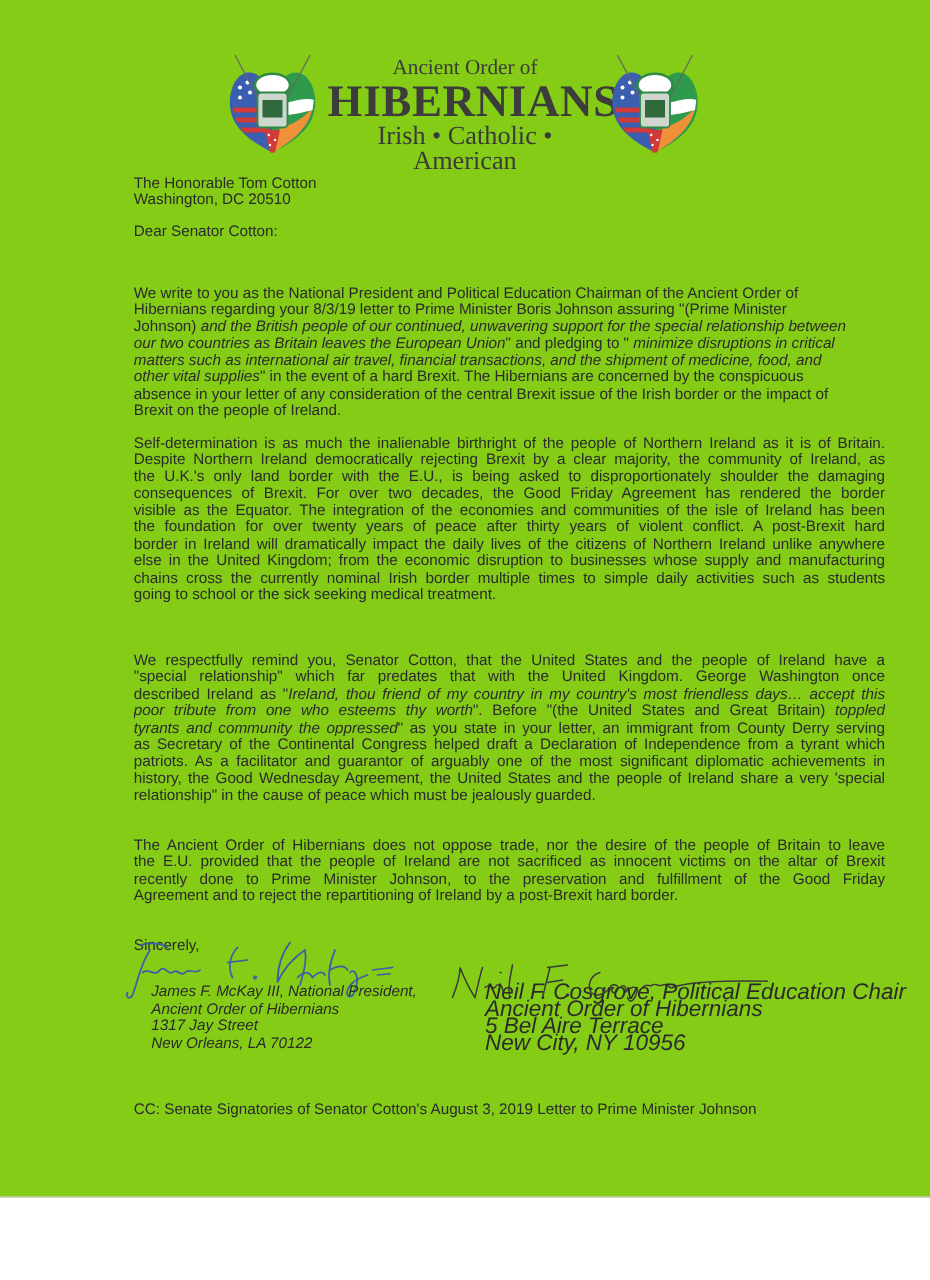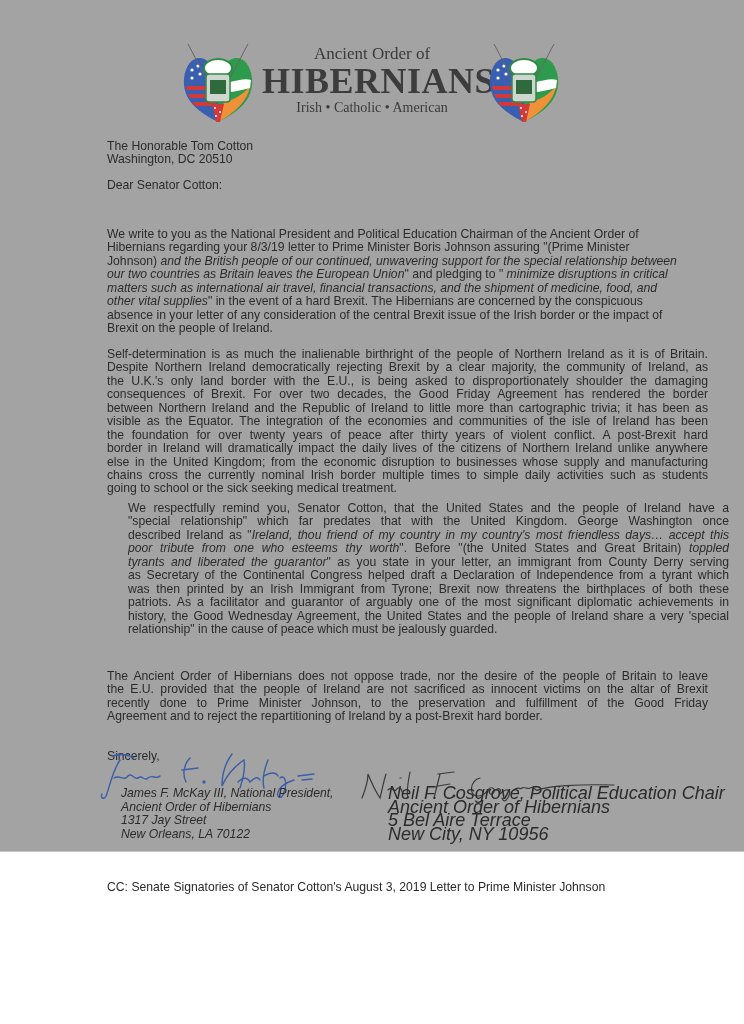--- a/index.html
+++ b/index.html
@@ -1,49 +1,49 @@
 <!DOCTYPE html>
 <html><head>
   <meta charset="utf-8">
   <style>
     * { margin: 0; padding: 0; box-sizing: border-box; }
     html, body { width: 744px; height: 1024px; background: #ffffff; overflow: hidden; }
     body { position: relative; font-family: "Liberation Sans", sans-serif; color: #2b2b2b; }
 
     .page {
-      position: absolute; left: 0; top: 0; width: 744px; height: 852px;
-      background: #a3a3a3;
+      position: absolute; left: 0; top: 0; width: 744px; height: 958px;
+      background: #84cc16;
       border-bottom: 1px solid #c9c9cc;
     }
     .below-page {
       position: absolute; left: 0; top: 959px; width: 744px; height: 65px; background: #ffffff;
     }
 
     
     .letterhead { position: absolute; left: 0; top: 40px; width: 744px; height: 80px; }
     .emblem { position: absolute; top: 2px; width: 80px; height: 84px; }
     .emblem.left { left: 178px; }
     .emblem.right { left: 484px; }
     .org-block { position: absolute; left: 262px; top: 0; width: 220px; text-align: center; font-family: "Liberation Serif", serif; color: #3a3a3a; }
     .org-top { font-size: 17px; line-height: 20px; margin-top: 4px; }
     .org-name { font-size: 36px; line-height: 34px; font-weight: bold; letter-spacing: 0.5px; color: #3c3c3c; }
-    .org-tagline { font-size: 14px; line-height: 20px; }
+    .org-tagline { font-size: 21px; line-height: 20px; }
 
     
     .text { position: absolute; left: 107px; width: 601px; font-size: 12.2px; line-height: 13.45px; }
     .line { display: block; white-space: nowrap; }
     .justify .line { text-align: justify; text-align-last: justify; white-space: normal; height: 13.45px; overflow: hidden; }
     .justify .line.last { text-align-last: left; }
     em { font-style: italic; }
 
     .address { top: 140px; }
     .salutation { top: 179px; }
     .p1 { top: 228px; }
     .p2 { top: 348px; }
-    .p3 { top: 502px; margin-left: 21px; }
+    .p3 { top: 522px; }
     .p4 { top: 670px; }
     .closing { top: 750px; }
 
     .sig-name-left { position: absolute; left: 121px; top: 787px; font-size: 12.2px; line-height: 13.6px; font-style: italic; }
     .sig-name-right { position: absolute; left: 388px; top: 787px; font-size: 18px; line-height: 13.6px; font-style: italic; }
     .signature { position: absolute; }
     .sig-left { left: 98px; top: 752px; width: 230px; height: 52px; }
     .sig-right { left: 358px; top: 768px; width: 260px; height: 34px; }
 
     .cc { position: absolute; left: 107px; top: 880px; font-size: 12.2px; white-space: nowrap; }
@@ -128,36 +128,34 @@
       <span class="line"><em>matters such as international air travel, financial transactions, and the shipment of medicine, food, and</em></span>
       <span class="line"><em>other vital supplies</em><span>" in the event of a hard Brexit.  The Hibernians are concerned by the conspicuous</span></span>
       <span class="line"><span>absence in your letter of any consideration of the central Brexit issue of the Irish border or the impact of</span></span>
       <span class="line last"><span>Brexit on the people of Ireland.</span></span>
     </div>
   <div class="text p2 justify">
       <span class="line"><span>Self-determination is as much the inalienable birthright of the people of Northern Ireland as it is of Britain.</span></span>
       <span class="line"><span>Despite Northern Ireland democratically rejecting Brexit by a clear majority, the community of Ireland, as</span></span>
       <span class="line"><span>the U.K.'s only land border with the E.U., is being asked to disproportionately shoulder the damaging</span></span>
       <span class="line"><span>consequences of Brexit.  For over two decades, the Good Friday Agreement has rendered the border</span></span>
-      <span class="line"><span>between Northern Ireland and the Republic of Ireland to little more than cartographic trivia; it has been as</span></span>
       <span class="line"><span>visible as the Equator.  The integration of the economies and communities of the isle of Ireland has been</span></span>
       <span class="line"><span>the foundation for over twenty years of peace after thirty years of violent conflict.  A post-Brexit hard</span></span>
       <span class="line"><span>border in Ireland will dramatically impact the daily lives of the citizens of Northern Ireland unlike anywhere</span></span>
       <span class="line"><span>else in the United Kingdom; from the economic disruption to businesses whose supply and manufacturing</span></span>
       <span class="line"><span>chains cross the currently nominal Irish border multiple times to simple daily activities such as students</span></span>
       <span class="line last"><span>going to school or the sick seeking medical treatment.</span></span>
     </div>
   <div class="text p3 justify">
       <span class="line"><span>We respectfully remind you, Senator Cotton, that the United States and the people of Ireland have a</span></span>
       <span class="line"><span>"special relationship" which far predates that with the United Kingdom.   George Washington once</span></span>
       <span class="line"><span>described Ireland as "</span><em>Ireland, thou friend of my country in my country's most friendless days… accept this</em></span>
       <span class="line"><em>poor tribute from one who esteems thy worth</em><span>".  Before "(the United States and Great Britain) </span><em>toppled</em></span>
-      <span class="line"><em>tyrants and liberated the guarantor</em><span>" as you state in your letter, an immigrant from County Derry serving</span></span>
+      <span class="line"><em>tyrants and community the oppressed</em><span>" as you state in your letter, an immigrant from County Derry serving</span></span>
       <span class="line"><span>as Secretary of the Continental Congress helped draft a Declaration of Independence from a tyrant which</span></span>
-      <span class="line"><span>was then printed by an Irish Immigrant from Tyrone; Brexit now threatens the birthplaces of both these</span></span>
       <span class="line"><span>patriots.  As a facilitator and guarantor of arguably one of the most significant diplomatic achievements in</span></span>
       <span class="line"><span>history, the Good Wednesday Agreement, the United States and the people of Ireland share a very 'special</span></span>
       <span class="line last"><span>relationship" in the cause of peace which must be jealously guarded.</span></span>
     </div>
   <div class="text p4 justify">
       <span class="line"><span>The Ancient Order of Hibernians does not oppose trade, nor the desire of the people of Britain to leave</span></span>
       <span class="line"><span>the E.U. provided that the people of Ireland are not sacrificed as innocent victims on the altar of Brexit</span></span>
       <span class="line"><span>recently done to Prime Minister Johnson, to the preservation and fulfillment of the Good Friday</span></span>
       <span class="line last"><span>Agreement and to reject the repartitioning of Ireland by a post-Brexit hard border.</span></span>
     </div>

